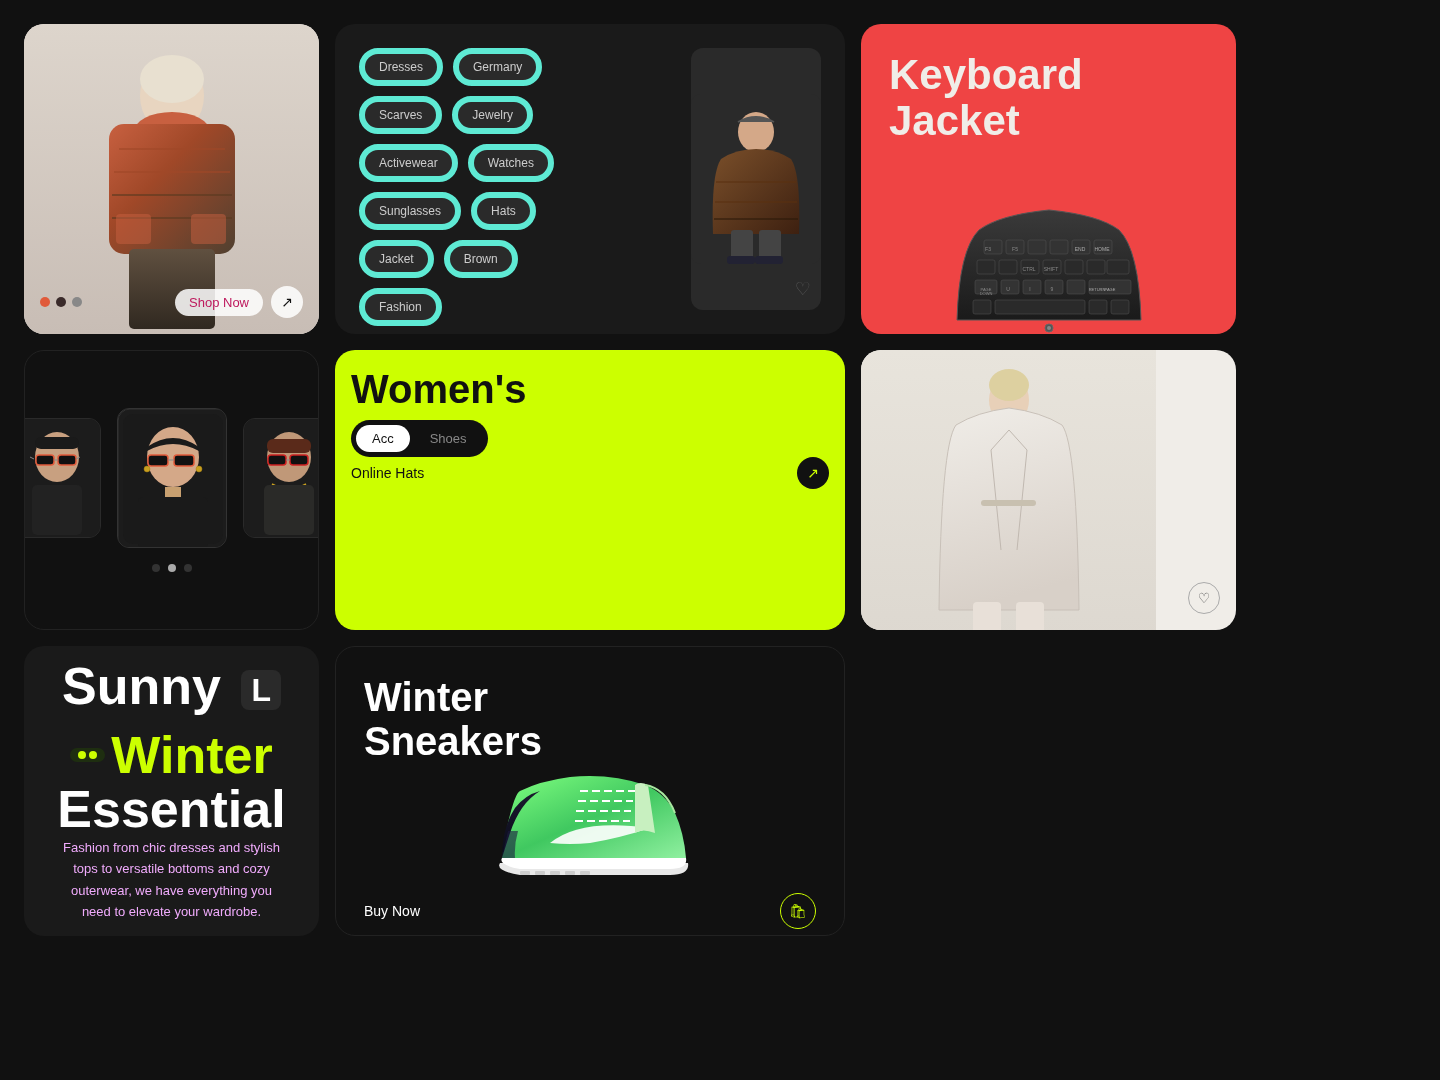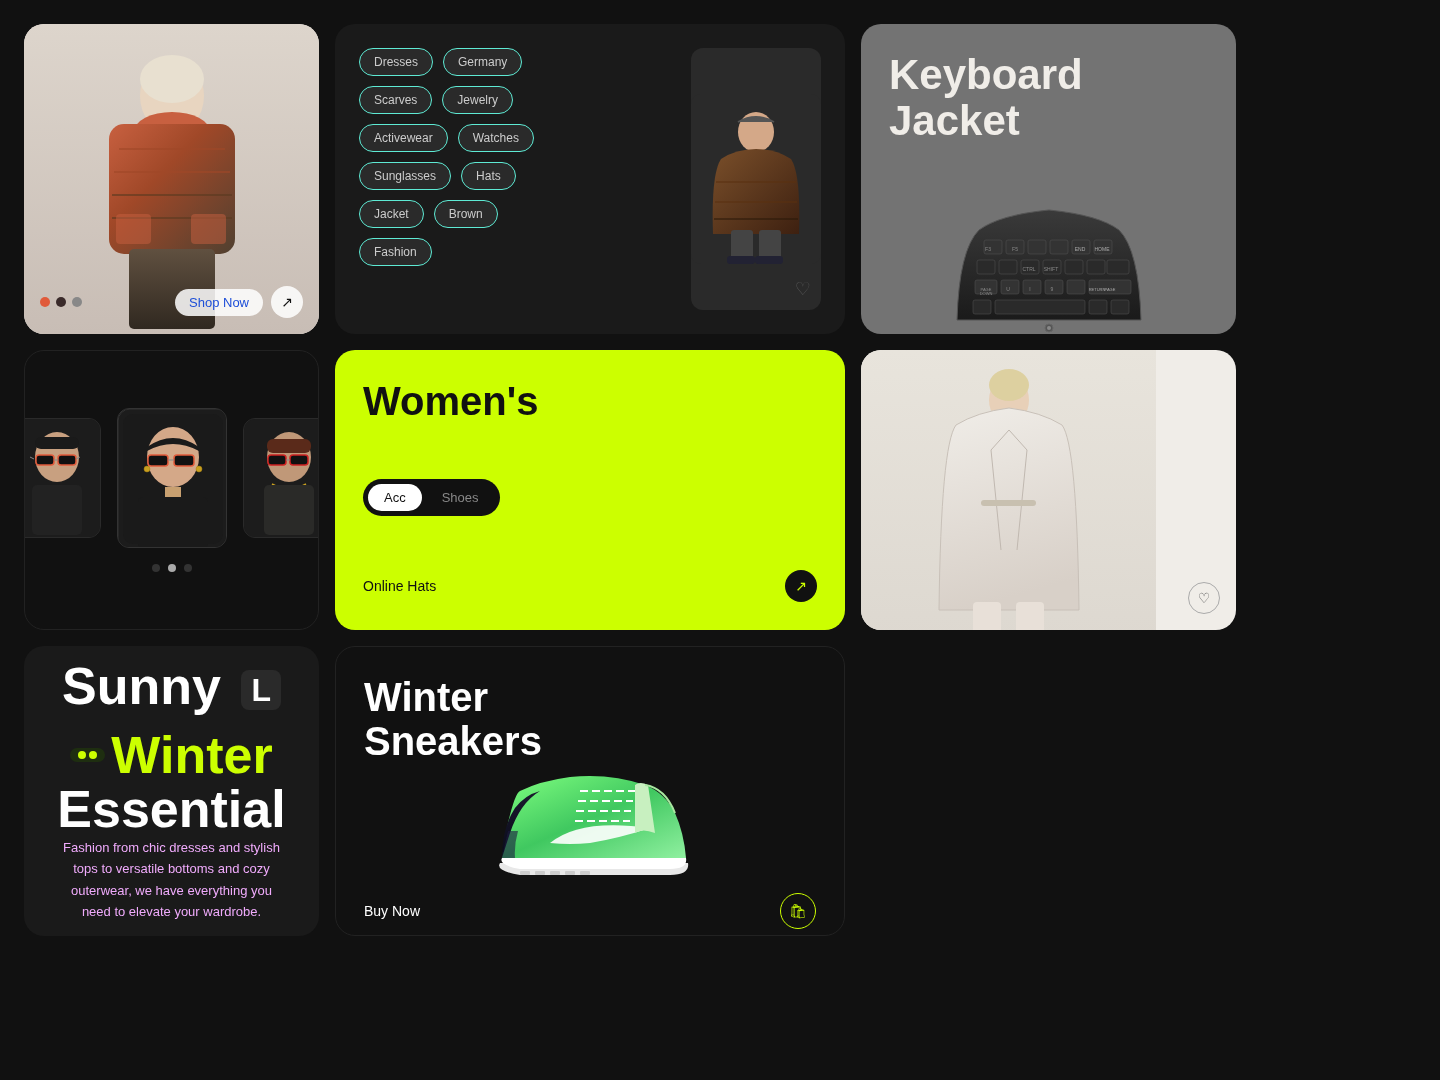--- a/index.html
+++ b/index.html
@@ -39,21 +39,21 @@
       display: flex;
       justify-content: space-between;
       align-items: center;
     }
     .card-1-footer .shop-now {
       background: rgba(255,255,255,0.85);
       padding: 6px 14px;
       border-radius: 20px;
       font-size: 13px;
       font-weight: 500;
-      color: #1d4ed8;
+      color: #be185d;
       text-align: center;
     }
     .card-1-footer .dots {
       display: flex;
       gap: 6px;
       align-items: center;
     }
     .dot {
       width: 10px; height: 10px;
       border-radius: 50%;
@@ -83,21 +83,21 @@
       flex-direction: column;
       gap: 10px;
     }
     .tags-row {
       display: flex;
       gap: 10px;
       flex-wrap: nowrap;
     }
     .tag {
       background: #2a2a2a;
-      border: 1px solid #5eead4;
+      border: 6px solid #5eead4;
       border-radius: 20px;
       padding: 6px 14px;
       font-size: 12px;
       color: #ccc;
       white-space: nowrap;
     }
     .product-preview {
       width: 130px;
       background: #2a2a2a;
       border-radius: 12px;
@@ -110,21 +110,21 @@
     .product-preview .heart {
       position: absolute;
       bottom: 10px;
       right: 10px;
       color: #666;
       font-size: 18px;
     }
 
     
     .card-3 {
-      background: #737373;
+      background: #ef4444;
       padding: 28px;
       display: flex;
       flex-direction: column;
     }
     .card-3-title {
       font-size: 42px;
       font-weight: 700;
       color: #f0ede8;
       line-height: 1.1;
       margin-bottom: auto;
@@ -179,42 +179,41 @@
     .gdot {
       width: 8px; height: 8px;
       border-radius: 50%;
     }
     .gdot-inactive { background: #333; }
     .gdot-active { background: #aaa; }
 
     
     .card-5 {
       background: #ccff00;
-      padding: 28px;
+      padding: 16px;
       display: flex;
       flex-direction: column;
-      justify-content: space-between;
-      gap: 48px;
     }
     .card-5-title {
       font-size: 40px;
       font-weight: 700;
       color: #111;
       line-height: 1.15;
     }
     .toggle-row {
       display: flex;
       align-items: center;
     }
     .toggle-pill {
       background: #111;
       border-radius: 20px;
       padding: 5px;
       display: flex;
       gap: 4px;
+      margin-top: 8px;
     }
     .toggle-btn {
       padding: 6px 16px;
       border-radius: 16px;
       font-size: 13px;
       font-weight: 500;
     }
     .toggle-btn-active {
       background: #fff;
       color: #111;

